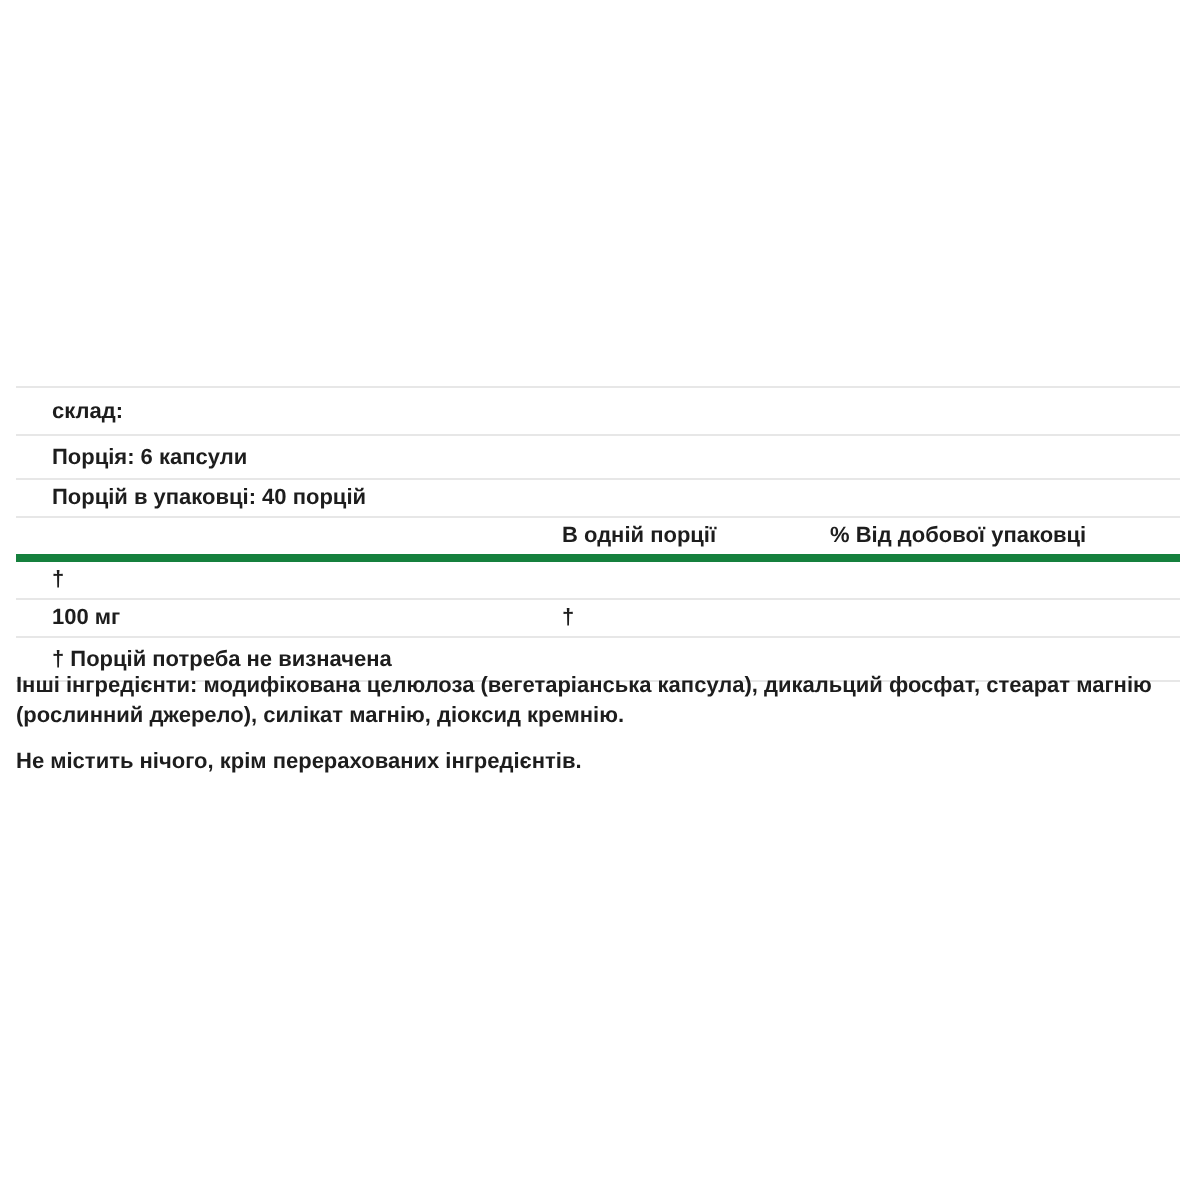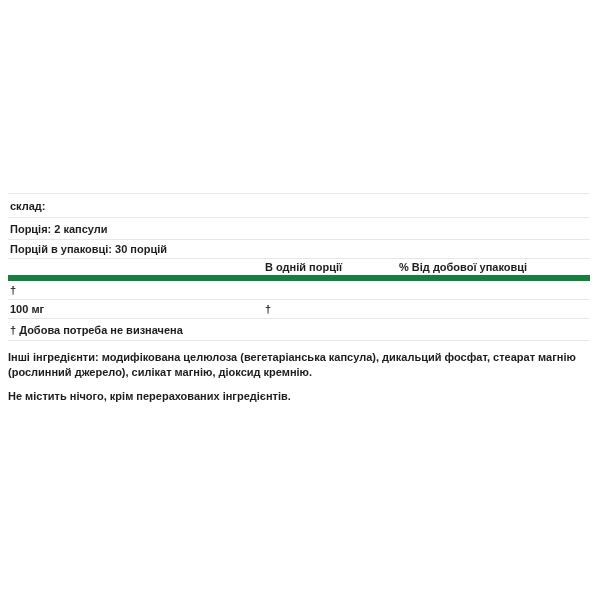--- a/index.html
+++ b/index.html
@@ -26,67 +26,67 @@
     grid-template-columns: 255px 134px 1fr;
     align-items: center;
     border-bottom: 1px solid #e7e7e7;
     padding-left: 2px;
     box-sizing: border-box;
   }
   .frow.full { display: flex; }
   .h24 { height: 24px; }
   .h22 { height: 22px; }
   .h19 { height: 19px; }
-  .frow.header-row { border-bottom: 6px solid #15803d; }
-  .cell { white-space: nowrap; overflow: hidden; }
+  .frow.header-row { border-bottom: 4px solid #15803d; }
+  .cell { white-space: nowrap; overflow: hidden; margin-left: 16px; }
   .notes {
     position: absolute;
     left: 8px;
     width: 584px;
     line-height: 15px;
   }
-  .notes.p1 { top: 350px; }
-  .notes.p2 { top: 389px; }
+  .notes.p1 { top: 336px; }
+  .notes.p2 { top: 374px; }
 </style>
 </head>
 <body>
 
 <div class="canvas">
 
   <div class="facts">
 
     <div class="frow full h24">
       <span class="cell">склад:</span>
     </div>
 
     <div class="frow full h22">
-      <span class="cell">Порція: 2 капсули</span>
+      <span class="cell">Порція: 6 капсули</span>
     </div>
 
     <div class="frow full h19">
-      <span class="cell">Порцій в упаковці: 30 порцій</span>
+      <span class="cell">Порцій в упаковці: 40 порцій</span>
     </div>
 
     <div class="frow header-row h22">
       <span class="cell"></span>
       <span class="cell">В одній порції</span>
       <span class="cell">% Від добової упаковці</span>
     </div>
 
     <div class="frow h19">
       <span class="cell">†</span>
     </div>
 
     <div class="frow h19">
       <span class="cell">100 мг</span>
       <span class="cell">†</span>
     </div>
 
     <div class="frow full h22">
-      <span class="cell">† Добова потреба не визначена</span>
+      <span class="cell">† Порцій потреба не визначена</span>
     </div>
 
   </div>
 
   <div class="notes p1">Інші інгредієнти: модифікована целюлоза (вегетаріанська капсула), дикальций фосфат, стеарат магнію (рослинний джерело), силікат магнію, діоксид кремнію.</div>
 
   <div class="notes p2">Не містить нічого, крім перерахованих інгредієнтів.</div>
 
 </div>
 

